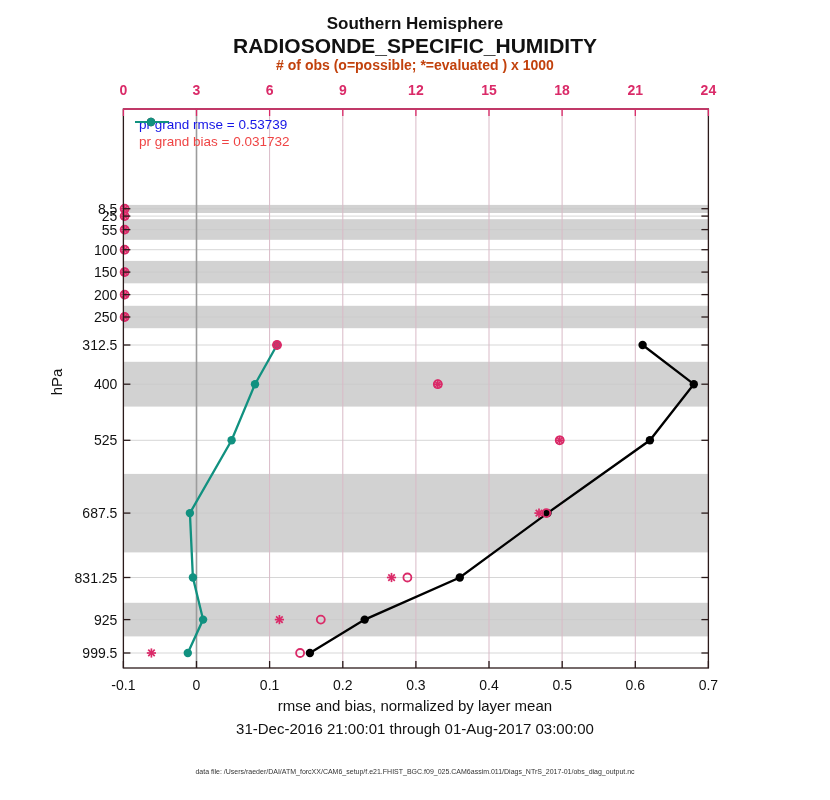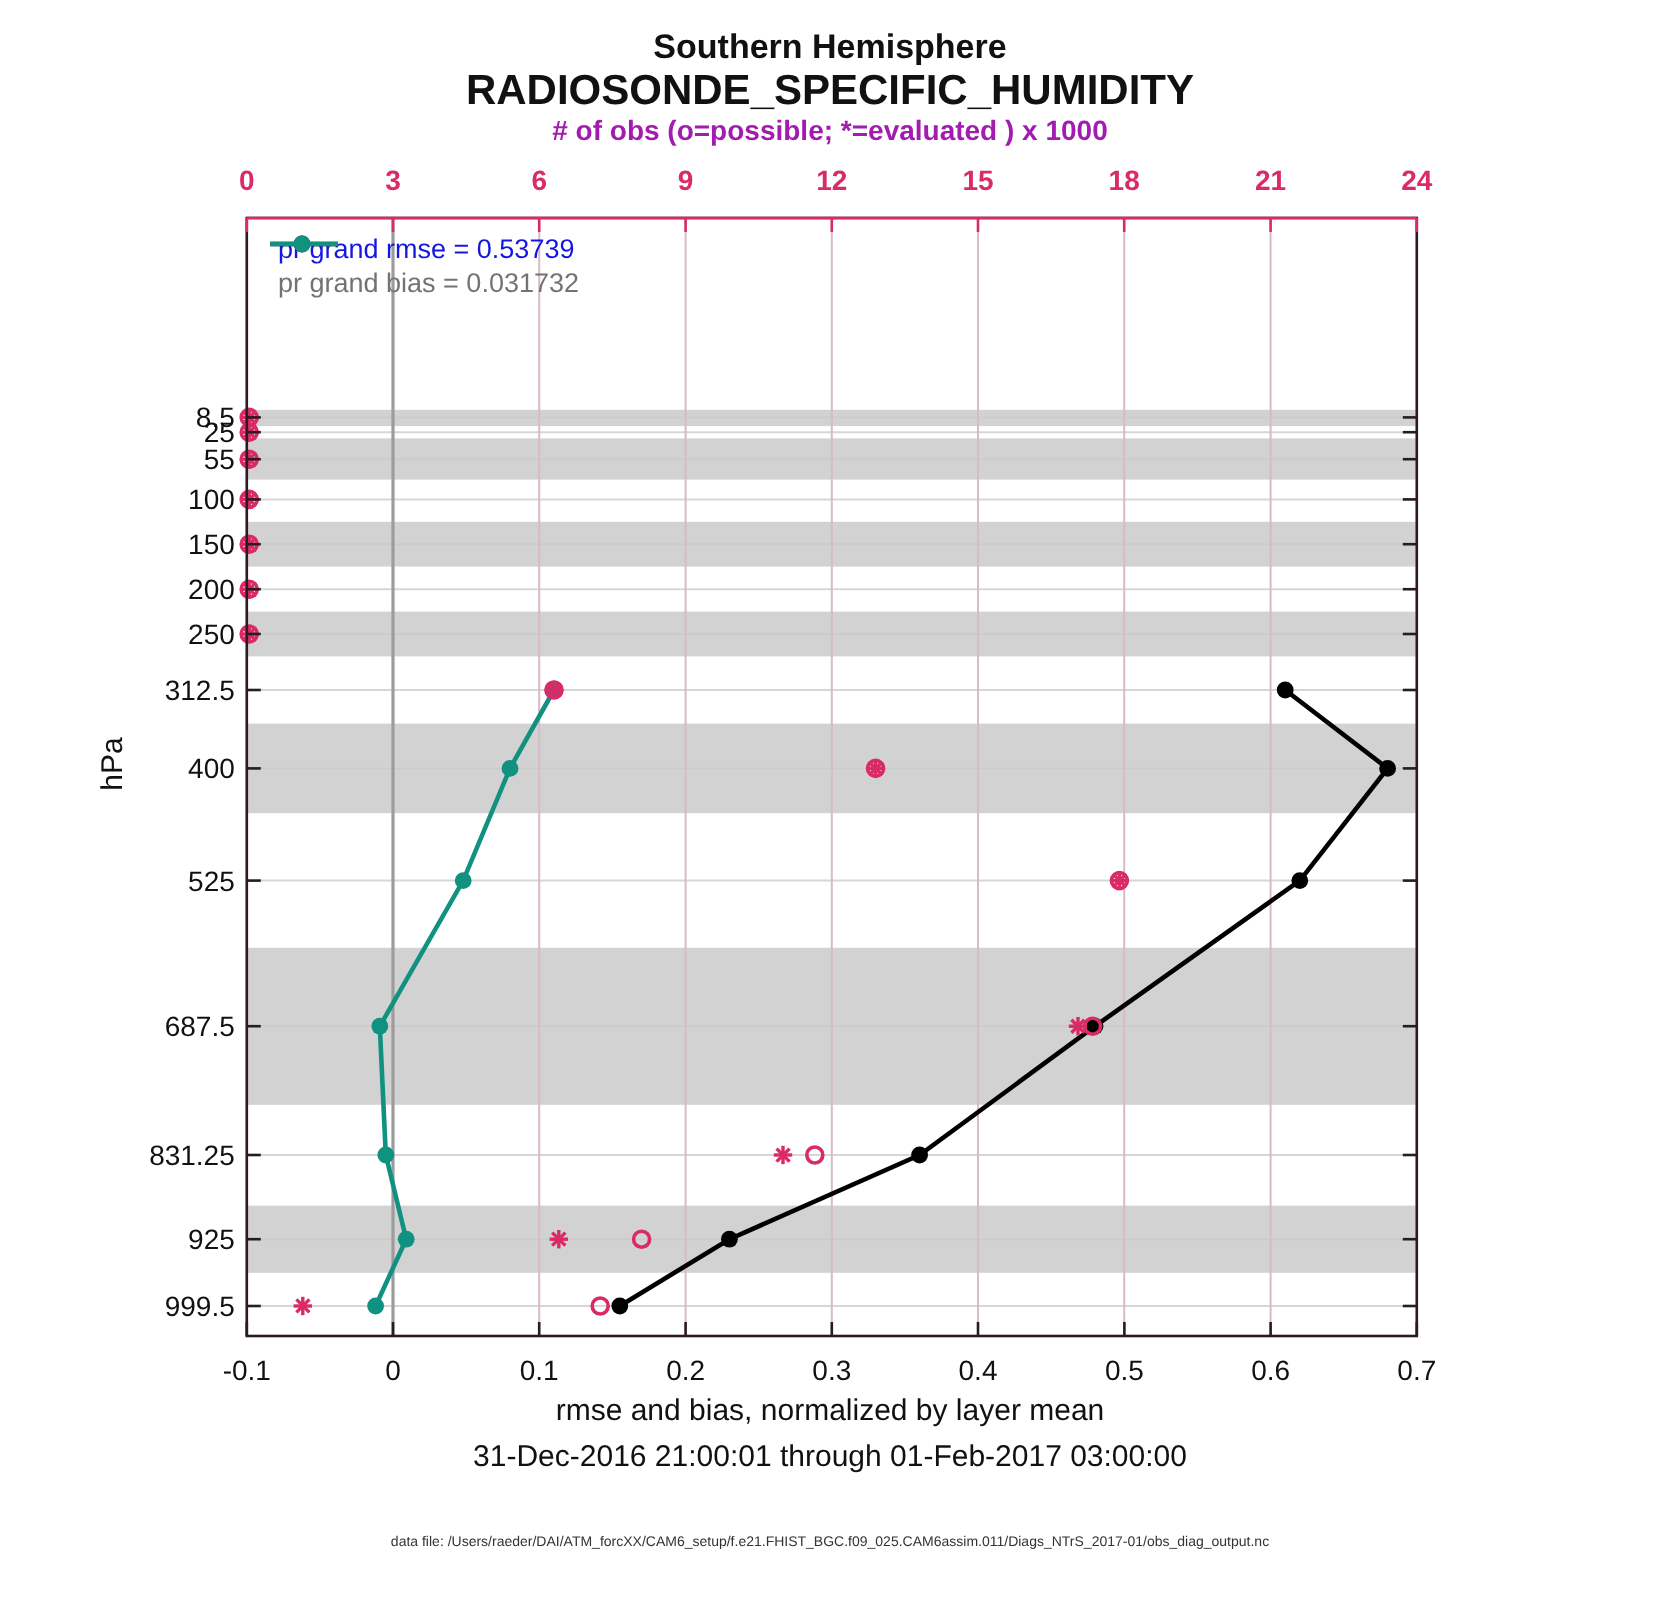--- a/index.html
+++ b/index.html
@@ -252,37 +252,37 @@
       <line x1="123.4" y1="619.6" x2="130.4" y2="619.6" stroke="#2b1b1b" stroke-width="1.3"></line>
       <line x1="708.4" y1="619.6" x2="701.4" y2="619.6" stroke="#2b1b1b" stroke-width="1.3"></line>
       <text x="117.4" y="624.6" font-size="14" fill="#111" text-anchor="end">925</text>
       <line x1="123.4" y1="653.0" x2="130.4" y2="653.0" stroke="#2b1b1b" stroke-width="1.3"></line>
       <line x1="708.4" y1="653.0" x2="701.4" y2="653.0" stroke="#2b1b1b" stroke-width="1.3"></line>
       <text x="117.4" y="658.0" font-size="14" fill="#111" text-anchor="end">999.5</text>
     </svg>
 
   <div class="title1">Southern Hemisphere</div>
   <div class="title2">RADIOSONDE_SPECIFIC_HUMIDITY</div>
-  <div class="obslabel" id="obslabel" style="color: #a21caf;"># of obs (o=possible; *=evaluated ) x 1000</div>
+  <div class="obslabel" id="obslabel" style="color: #c2410c;"># of obs (o=possible; *=evaluated ) x 1000</div>
 
   <div class="legend">
     <div class="legend-row">
       <svg width="36" height="12">
         <line x1="1" y1="6" x2="35" y2="6" stroke="#000000" stroke-width="2.2"></line>
         <circle cx="17" cy="6" r="4.2" fill="#000000"></circle>
       </svg>
       <span class="legend-text" id="legtext0" style="color: rgb(21, 21, 230);">pr grand rmse = 0.53739</span>
     </div>
     <div class="legend-row">
       <svg width="36" height="12">
         <line x1="1" y1="6" x2="35" y2="6" stroke="#119180" stroke-width="2.2"></line>
         <circle cx="17" cy="6" r="4.2" fill="#119180"></circle>
       </svg>
-      <span class="legend-text" id="legtext1" style="color: #737373;">pr grand bias = 0.031732</span>
+      <span class="legend-text" id="legtext1" style="color: #ef4444;">pr grand bias = 0.031732</span>
     </div>
   </div>
 
   <div class="ylabel">hPa</div>
   <div class="xlabel">rmse and bias, normalized by layer mean</div>
-  <div class="daterange">31-Dec-2016 21:00:01 through 01-Feb-2017 03:00:00</div>
+  <div class="daterange">31-Dec-2016 21:00:01 through 01-Aug-2017 03:00:00</div>
   <div class="footer">data file: /Users/raeder/DAI/ATM_forcXX/CAM6_setup/f.e21.FHIST_BGC.f09_025.CAM6assim.011/Diags_NTrS_2017-01/obs_diag_output.nc</div>
 
 </div>
 
 </body></html>

